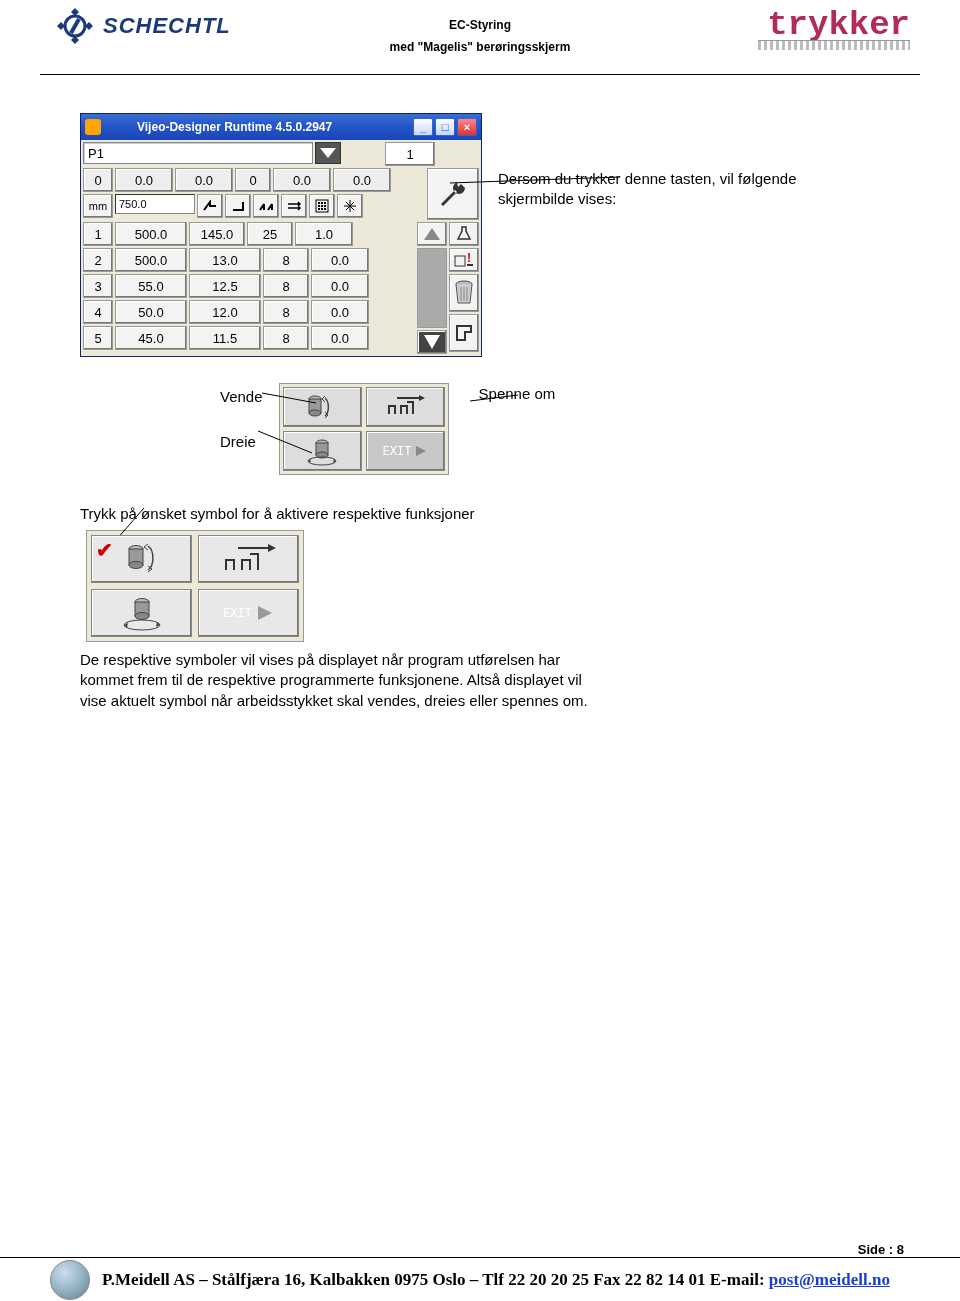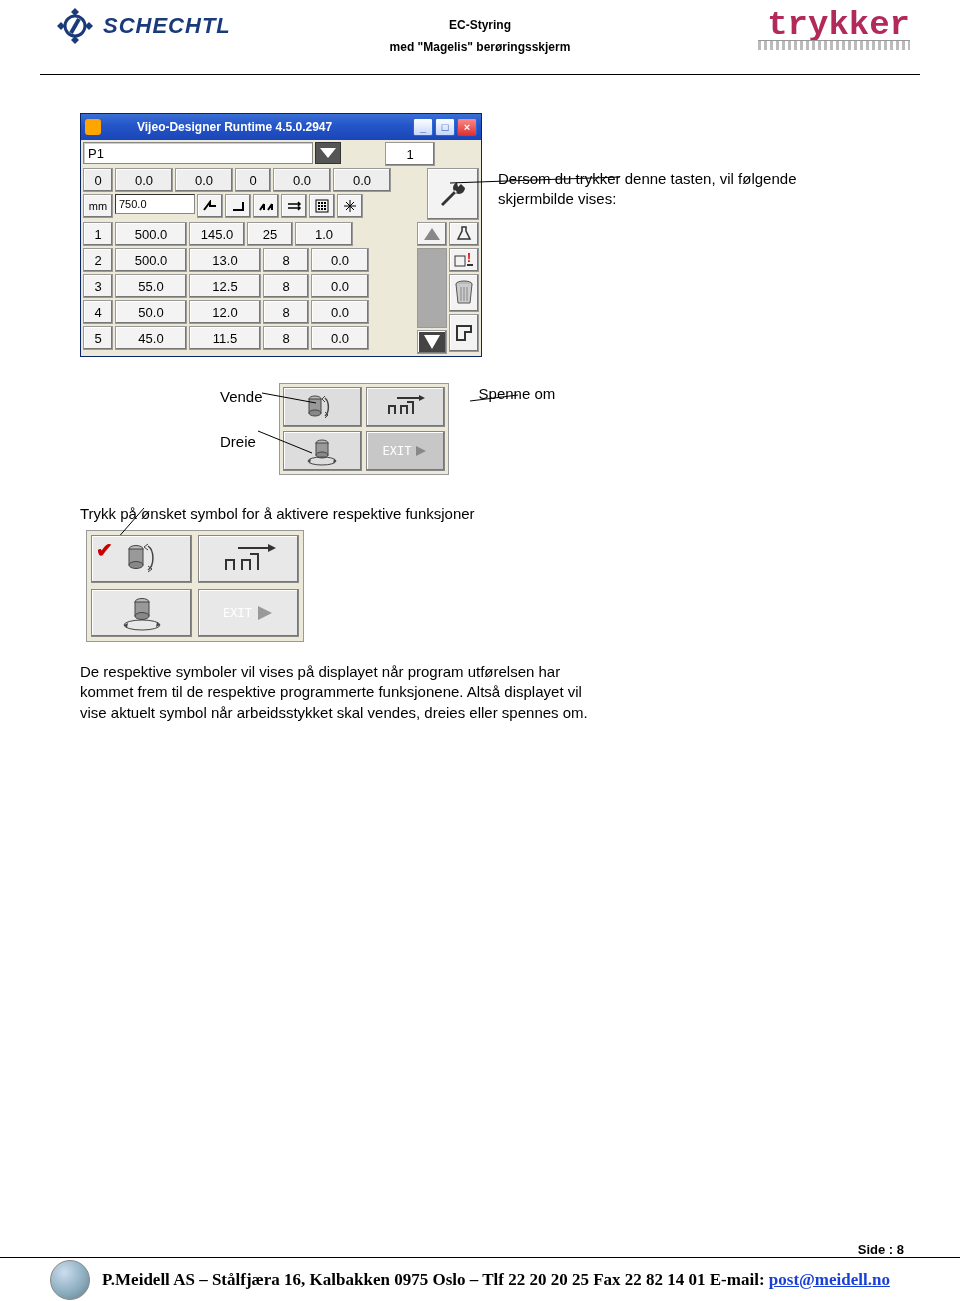--- a/index.html
+++ b/index.html
@@ -145,21 +145,21 @@
     padding: 4px; display: grid; grid-template-columns: 1fr 1fr; gap: 6px;
   }
   .dbtn2 {
     height: 48px; border: 1px solid #888; background: #e8e8e8;
     box-shadow: inset -1px -1px 0 #777, inset 1px 1px 0 #fff;
     display:flex; align-items:center; justify-content:center;
     position: relative;
   }
   .checkmark { position:absolute; left:4px; top:2px; color:#c00; font-size:20px; font-weight:bold; }
   
-  .para { font-size: 15px; margin-top: 20px; max-width: 520px; line-height: 1.35; }
+  .para { font-size: 15px; margin-top: 8px; max-width: 520px; line-height: 1.35; }
   
   .page-num {
     position: absolute; right: 56px; bottom: 44px;
     font-size: 13px; font-weight: bold;
   }
   
   .footer {
     position: absolute; bottom: 0; left: 0; right: 0;
     border-top: 1px solid #000;
     height: 44px;

